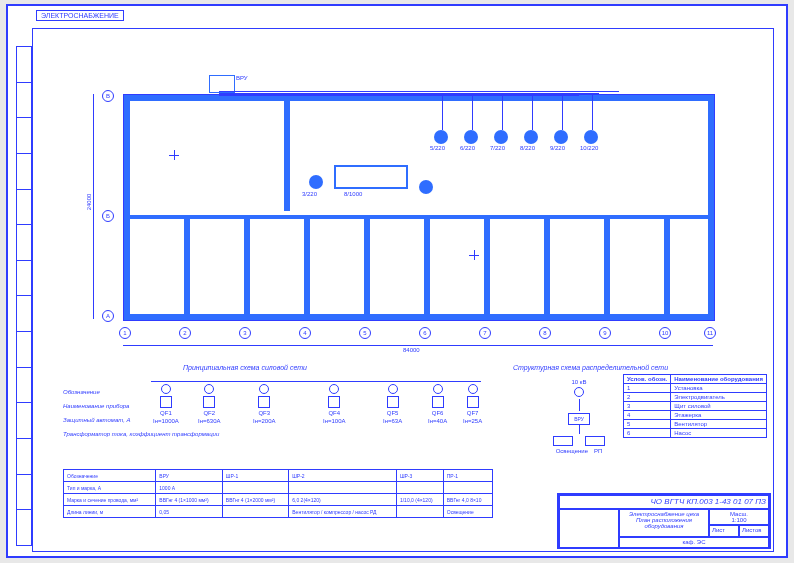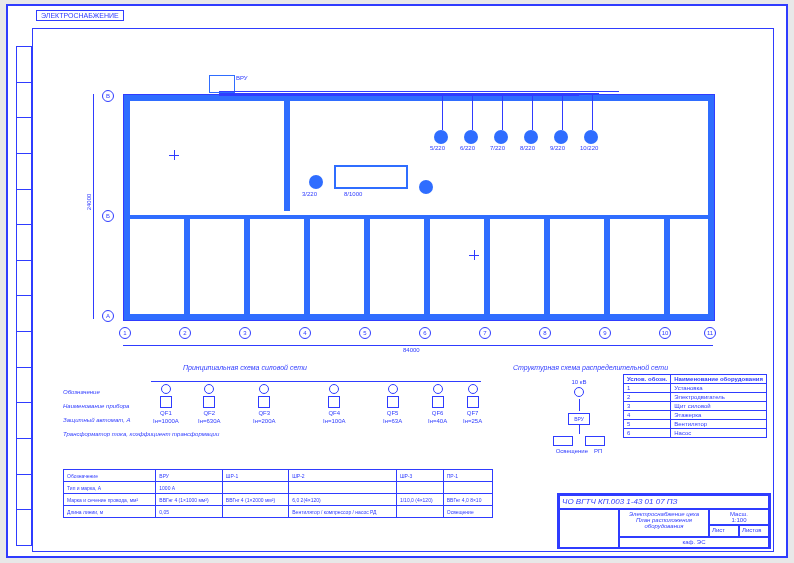--- a/index.html
+++ b/index.html
@@ -108,21 +108,21 @@
   }
   .big-table td { border:1px solid #2f3cff; padding:1px 3px; height:9px; }
   .title-block {
     position:absolute; right:2px; bottom:2px; width:210px; height:52px;
     border:2px solid #2f3cff; font-size:6px; color:#2f3cff;
     display:grid;
     grid-template-columns: 60px 1fr 30px 30px;
     grid-template-rows: 14px 1fr 12px 12px;
   }
   .title-block > div { border:1px solid #2f3cff; padding:1px 2px; box-sizing:border-box; }
-  .tb-code { grid-column:1/5; grid-row:1; text-align:left; font-size:8px; font-style:italic; }
+  .tb-code { grid-column:1/5; grid-row:1; text-align:right; font-size:8px; font-style:italic; }
   .tb-left { grid-column:1; grid-row:2/5; }
   .tb-main { grid-column:2; grid-row:2/4; text-align:center; font-style:italic; }
   .tb-scale { grid-column:3/5; grid-row:2; text-align:center; }
   .tb-sheet { grid-column:3; grid-row:3; }
   .tb-sheets{ grid-column:4; grid-row:3; }
   .tb-org   { grid-column:2/5; grid-row:4; text-align:center; }
   .lowsym {
     position:absolute; font-size:6px; color:#2f3cff;
     display:flex; flex-direction:column; align-items:center; gap:2px;
   }

